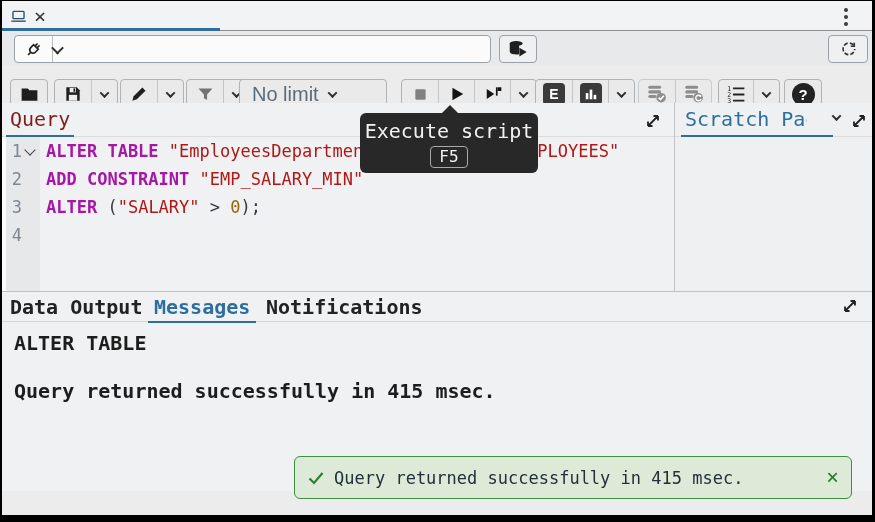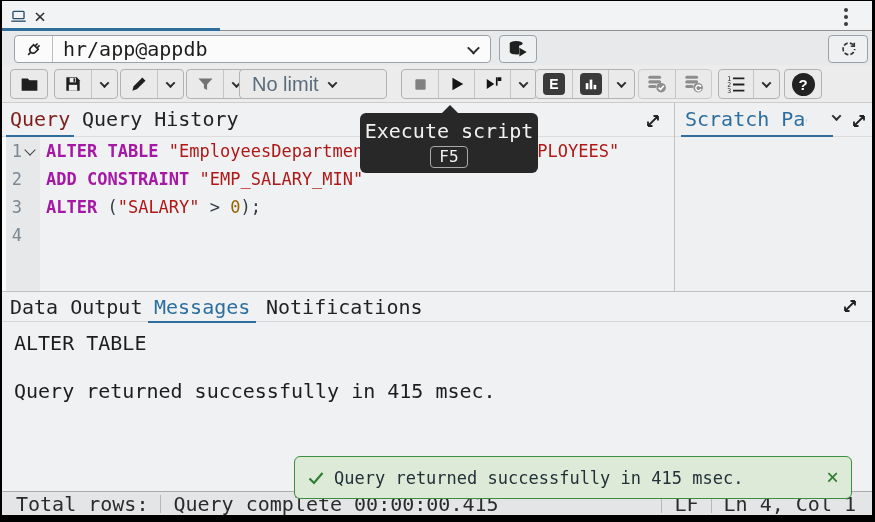--- a/index.html
+++ b/index.html
@@ -21,21 +21,21 @@
   .connrow { position:absolute; left:0; top:31px; width:870px; height:33px; background:#e7e9eb; }
   .conn-combo { position:absolute; left:12px; top:3px; width:477px; height:28px; background:#fbfbfb; border:1px solid #9aa1a8; border-radius:4px; display:flex; align-items:center; }
   .conn-plug { width:38px; height:100%; display:flex; align-items:center; justify-content:center; border-right:1px solid #b9bec4; }
   .conn-text { font-size:20px; color:#1c1c1c; padding-left:10px; flex:1; white-space:nowrap; overflow:hidden; }
   .conn-caret { margin-right:12px; }
   .icon-btn { position:absolute; top:3px; height:28px; border:1px solid #9aa1a8; border-radius:4px; background:#eef0f1; display:flex; align-items:center; justify-content:center; }
   .btn-newconn { left:497px; width:38px; }
   .btn-reconnect { left:826px; width:40px; }
 
   
-  .toolbar { position:absolute; left:0; top:64px; width:870px; height:38px; background:#ececec; border-bottom:1px solid #cccccc; }
+  .toolbar { position:absolute; left:0; top:74px; width:870px; height:38px; background:#ececec; border-bottom:1px solid #cccccc; }
   .tgroup { position:absolute; top:4px; height:30px; display:flex; align-items:stretch; border:1px solid #b0b3b6; border-radius:4px; background:#eaeaeb; overflow:hidden; }
   .tbtn { display:flex; align-items:center; justify-content:center; width:36px; background:transparent; border:none; }
   .tbtn + .tbtn { border-left:1px solid #c3c6c9; }
   .tbtn.narrow { width:26px; }
   .chev { width:9px; height:9px; border-right:2px solid #2e2e2e; border-bottom:2px solid #2e2e2e; transform:rotate(45deg) translate(-1px,-1px); }
   .chev.small { width:7px; height:7px; }
   .limit-label { font-size:20px; color:#5a6b7a; padding:0 10px 0 12px; display:flex; align-items:center; }
   .dark-sq { width:22px; height:22px; background:#3a3a3a; border-radius:4px; color:#fff; display:flex; align-items:center; justify-content:center; font-size:14px; font-weight:bold; }
   .help-circle { width:23px; height:23px; background:#222; border-radius:50%; color:#fff; font-size:15px; font-weight:bold; display:flex; align-items:center; justify-content:center; }
 
@@ -59,21 +59,21 @@
   .nofold { width:14px; }
   .code-cell { padding-left:6px; white-space:pre; z-index:1; }
   .tok-kw { color:#a518a5; font-weight:bold; }
   .tok-str { color:#b01818; }
   .tok-num { color:#9a6400; }
   .tok-p { color:#333d47; }
   .scratch-label { position:absolute; left:10px; top:4px; font-size:20px; color:#2c6e9e; width:122px; overflow:hidden; white-space:nowrap; }
   .scratch-ul { position:absolute; left:6px; top:32px; width:152px; height:2px; background:#2e6d9c; }
 
   
-  .bottom { position:absolute; left:0; top:290px; width:870px; height:200px; background:#f0f1f2; border-top:1px solid #c0c0c0; }
+  .bottom { position:absolute; left:0; top:290px; width:870px; height:200px; background:#f0f1f2; border-top:1px solid #c0c0c0;font-weight:bold; }
   .btabs { position:absolute; left:0; top:0; width:100%; height:30px; border-bottom:1px solid #d6d6d6; }
   .btab { position:absolute; top:3px; font-size:20px; color:#222; }
   .btab.active { color:#2c6e9e; }
   .btab .tab-ul { position:absolute; left:-6px; right:-6px; bottom:-4px; height:2px; background:#2e6d9c; }
   .msg-body { position:absolute; left:0; top:31px; padding:8px 0 0 12px; font-size:20px; color:#1d1d1d; }
   .msg-line { height:24px; line-height:24px; white-space:pre; }
 
   
   .statusbar { position:absolute; left:0; top:490px; width:870px; height:24px; background:#e3e5e7; border-top:1px solid #ababab; display:flex; align-items:center; font-size:20px; color:#2b2b2b; }
   .sb-sep { width:1px; height:18px; background:#b7b7b7; margin:0 12px; }
@@ -124,21 +124,20 @@
       <span class="conn-plug">
         <svg width="22" height="22" viewBox="0 0 24 24" fill="none" stroke="#222" stroke-width="1.8">
           <g transform="rotate(45 12 12)">
             <path d="M8.5 9h7v4.5a3.5 3.5 0 0 1-7 0z"></path>
             <line x1="10.5" y1="5" x2="10.5" y2="9"></line>
             <line x1="13.5" y1="5" x2="13.5" y2="9"></line>
             <line x1="12" y1="17" x2="12" y2="21"></line>
           </g>
         </svg>
       </span>
-      <span class="conn-text">hr/app@appdb</span>
       <span class="conn-caret chev"></span>
     </div>
     <div class="icon-btn btn-newconn">
       <span>
         <svg width="22" height="22" viewBox="0 0 24 24" fill="#1f1f1f">
           <ellipse cx="10" cy="6" rx="7" ry="2.8"></ellipse>
           <path d="M3 6v9c0 1.6 3 2.9 7 2.9 1.1 0 2.2-.1 3.2-.3V6z"></path>
           <path d="M13.5 10.5l8 4.8-8 4.8z"></path>
         </svg>
       </span>
@@ -320,21 +319,20 @@
   </div>
 
   <div class="main">
 
     <div class="panel-left">
       <div class="phead">
         <span class="ptab active" style="left:8px">
           <span>Query</span>
           <span class="tab-ul"></span>
         </span>
-        <span class="ptab" style="left:80px">Query History</span>
         <span class="expand-ic" style="left:641px">
           <svg width="20" height="20" viewBox="0 0 20 20" fill="none" stroke="#222" stroke-width="1.8">
             <path d="M5 15L15 5M15 5h-4.5M15 5v4.5M5 15h4.5M5 15v-4.5"></path>
           </svg>
         </span>
       </div>
       <div class="editor-body">
         <div class="gutter-bg"></div>
         <div id="editor-lines">
               <div class="code-row">
@@ -413,25 +411,15 @@
   <div class="toast">
     <span class="toast-check">
       <svg width="18" height="18" viewBox="0 0 18 18" fill="none" stroke="#2e7d32" stroke-width="2.2">
         <path d="M2.5 9.5l4.5 4.5 8.5-10"></path>
       </svg>
     </span>
     <span class="toast-msg">Query returned successfully in 415 msec.</span>
     <span class="toast-close">×</span>
   </div>
 
-  <div class="statusbar">
-    <span class="sb-left">Total rows:</span>
-    <span class="sb-sep"></span>
-    <span>Query complete 00:00:00.415</span>
-    <span class="sb-spacer"></span>
-    <span class="sb-sep"></span>
-    <span>LF</span>
-    <span class="sb-sep"></span>
-    <span class="sb-right-pad">Ln 4, Col 1</span>
-  </div>
 
 </div>
 </div>
 
 </body></html>

